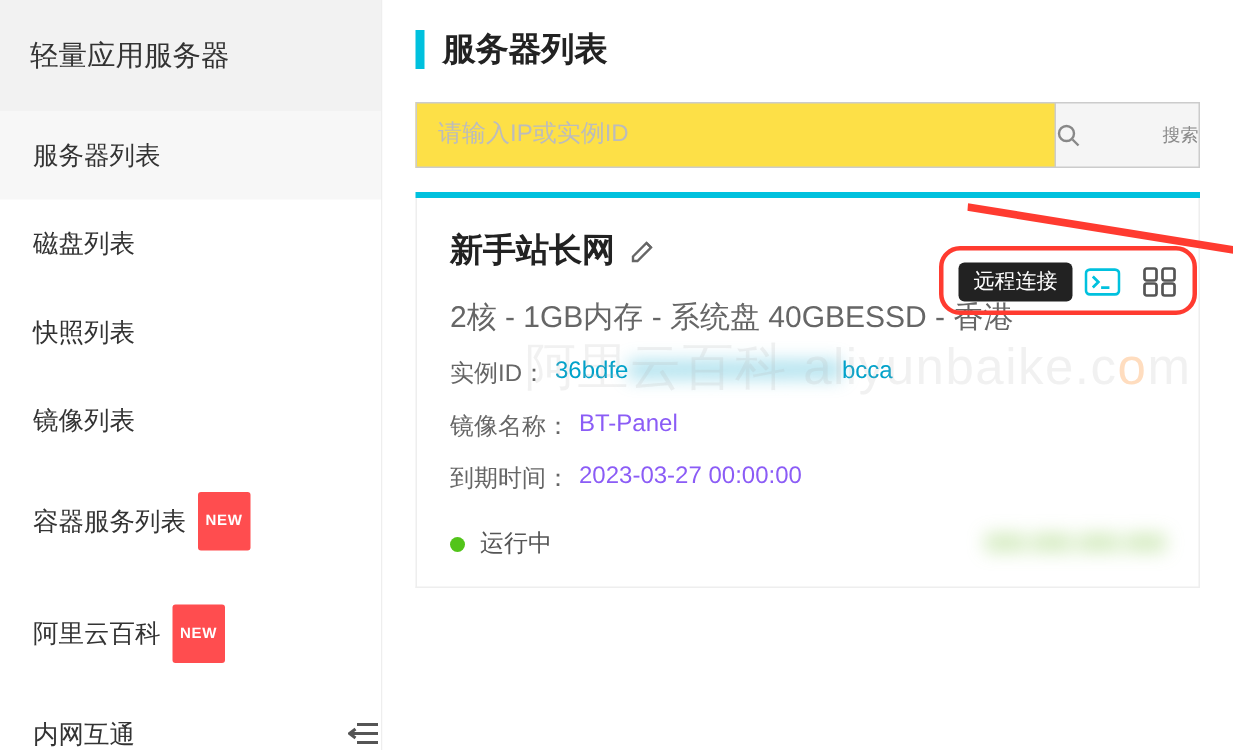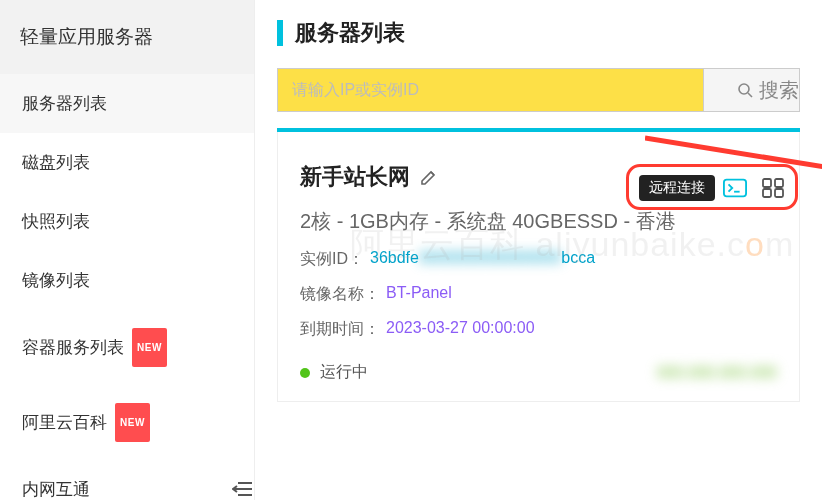--- a/index.html
+++ b/index.html
@@ -11,23 +11,23 @@
 .sb-item.active{background:#f7f7f7}
 .badge{background:#ff4d4f;color:#fff;font-size:10px;font-weight:600;padding:14px 5px;border-radius:2px;letter-spacing:0.5px}
 .main{flex:1;padding:0;background:#fff;position:relative}
 .page-title-wrap{display:flex;align-items:center;padding:18px 22px 14px;gap:12px}
 .title-bar{width:6px;height:26px;background:#00c1de}
 .page-title{font-size:22px;font-weight:600;color:#222}
 .content{padding:6px 22px 0}
 .search-row{display:flex;width:100%}
 .search-input{flex:1;height:44px;border:1px solid #ccc;padding:0 14px;font-size:16px;color:#333;background:#fde047}
 .search-input::placeholder{color:#bcbcbc}
-.search-btn{width:96px;height:44px;border:1px solid #ccc;border-left:none;background:#f5f5f5;display:flex;align-items:center;justify-content:flex-end;gap:6px;font-size:20px;color:#888;cursor:pointer}
+.search-btn{width:96px;height:44px;border:1px solid #ccc;border-left:none;background:#f5f5f5;display:flex;align-items:center;justify-content:space-between;gap:6px;font-size:12px;color:#888;cursor:pointer}
 .divider{height:4px;background:#00c1de;margin:16px 0 0}
-.card{border:1px solid #eee;border-top:none;padding:30px 22px 18px;background:#fff;position:relative}
+.card{border:1px solid #eee;border-top:none;padding:20px 22px 18px;background:#fff;position:relative}
 .card-head{display:flex;align-items:center;gap:10px;margin-bottom:16px}
 .card-title{font-size:22px;font-weight:600;color:#222}
 .spec{font-size:20px;color:#666;margin-bottom:14px}
 .kv{font-size:16px;color:#666;margin-bottom:14px;display:flex;gap:6px}
 .kv .val{color:#00a2ca}
 .kv .val-plain{color:#8b5cf6}
 .status-row{margin-top:22px;display:flex;align-items:center;gap:10px;font-size:16px;color:#555}
 .dot{width:10px;height:10px;border-radius:50%;background:#52c41a}
 .action-box{position:absolute;top:164px;right:24px;border:3px solid #ff3b30;border-radius:14px;padding:8px 10px 6px;display:flex;align-items:center;gap:8px}
 .tooltip{background:#222;color:#fff;font-size:14px;padding:4px 10px;border-radius:4px;white-space:nowrap}

